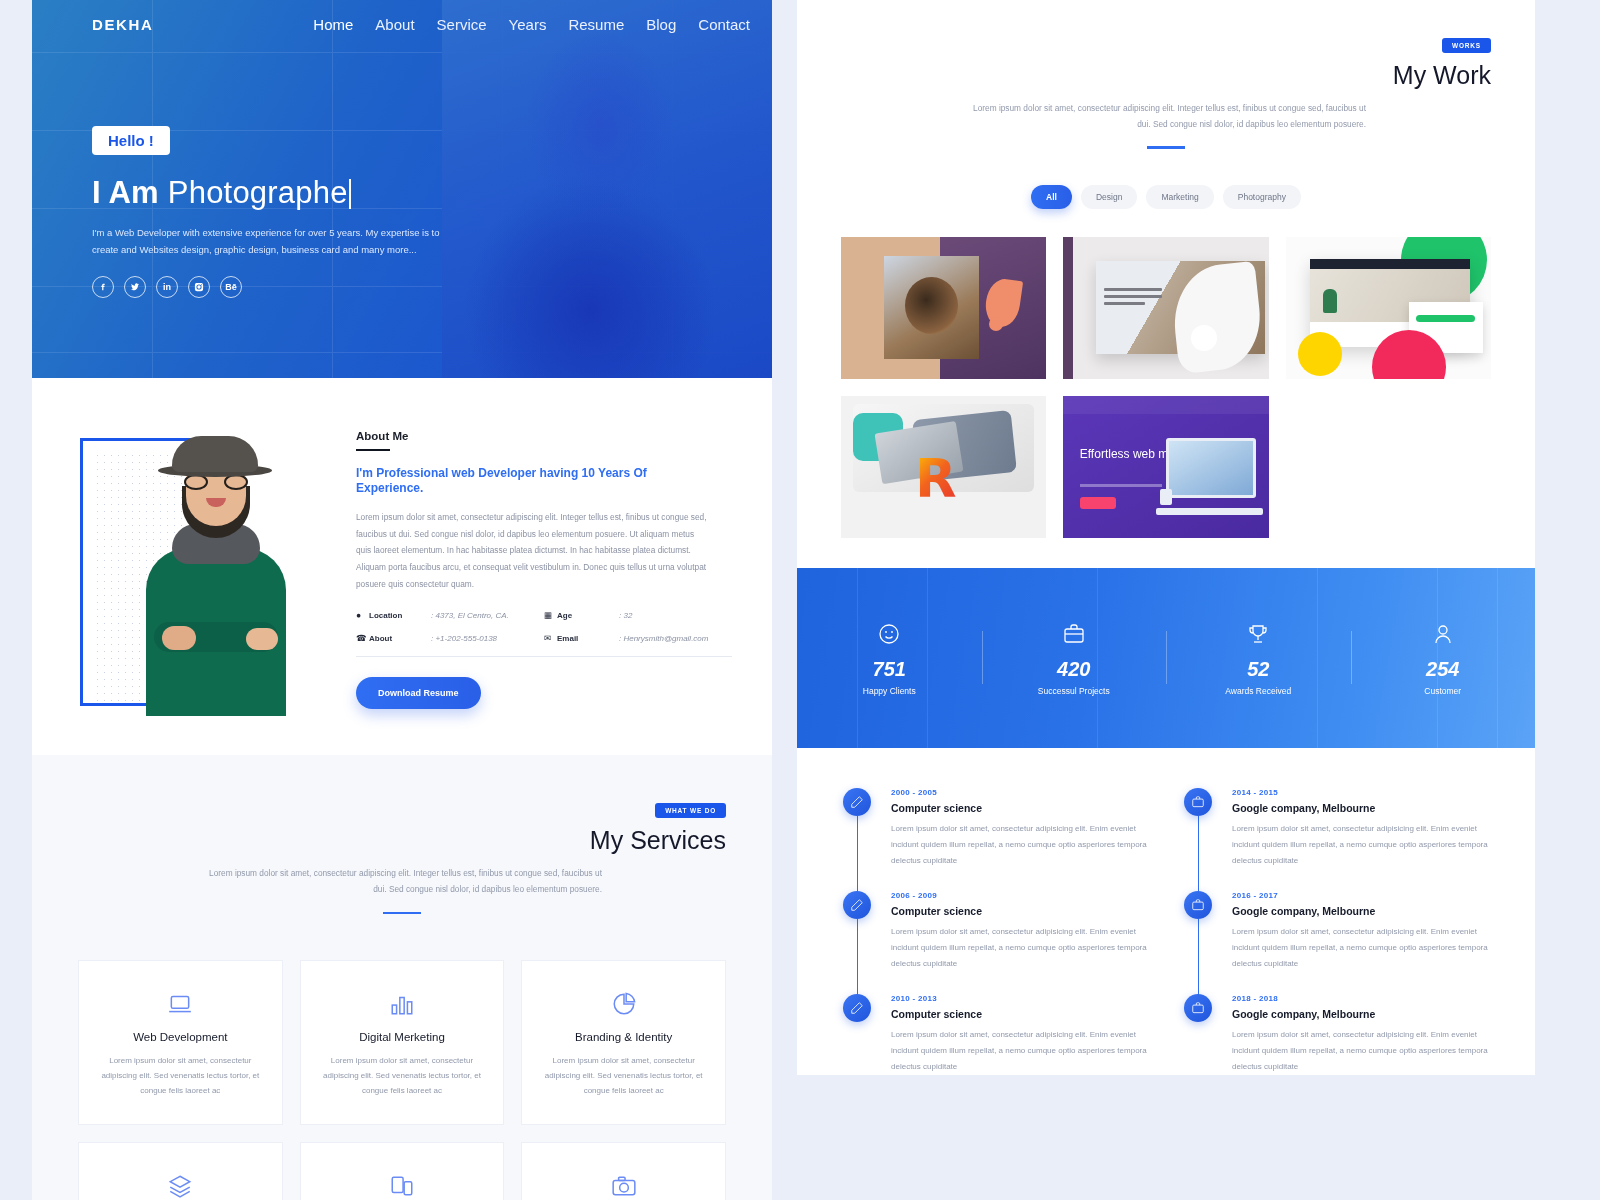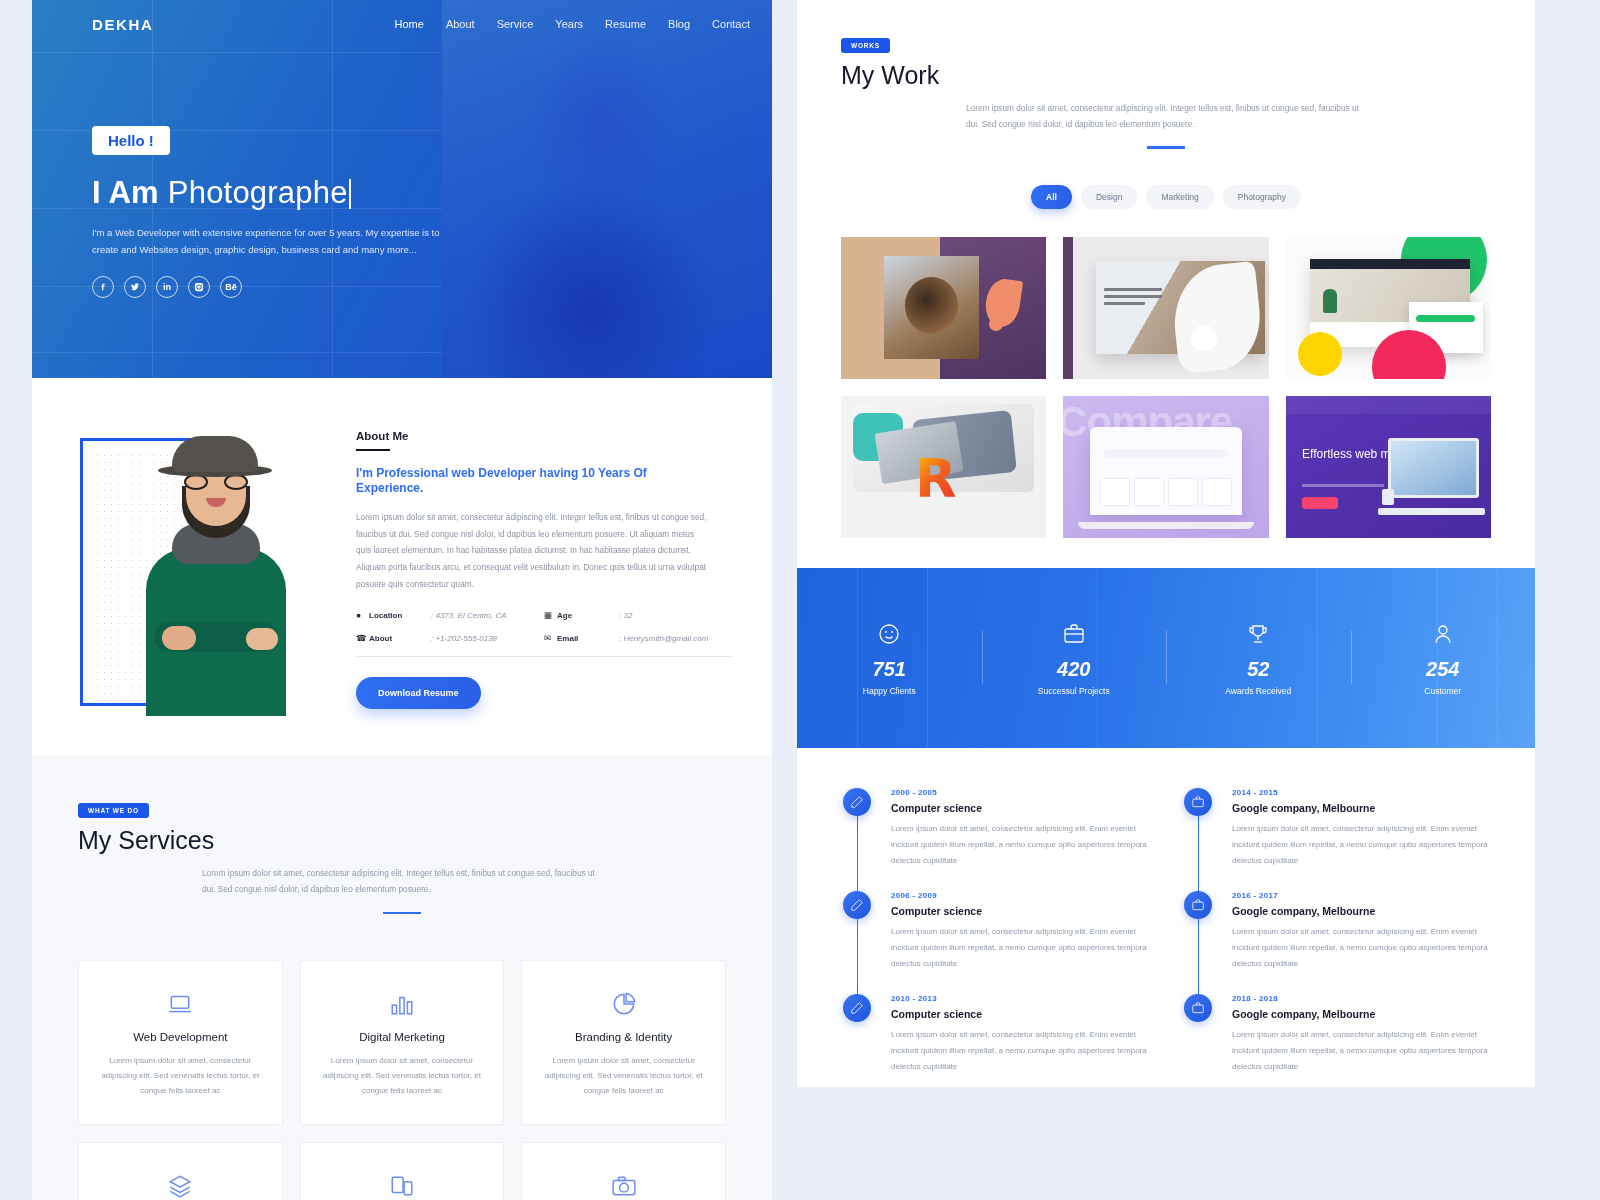--- a/index.html
+++ b/index.html
@@ -36,21 +36,21 @@
     position: absolute; top: 0; bottom: 0; width: 1px; background: #cfe0ff;
   }
   .hero-inner { position: relative; z-index: 3; }
 
   .nav {
     display: flex; align-items: center; height: 48px;
     padding: 0 22px 0 60px;
   }
   .brand { color: #fff; font-weight: 700; font-size: 15px; letter-spacing: 1.6px; }
   .nav-links { margin-left: auto; display: flex; gap: 22px; }
-  .nav-links a { color: #eaf1ff; font-size: 11px; text-decoration: none; }
+  .nav-links a { color: #eaf1ff; font-size: 15px; text-decoration: none; }
   .nav-links a.active { color: #fff; }
 
   .hero-body { padding: 78px 0 0 60px; }
   .hello-badge {
     display: inline-block; background: #fff; color: #1a56ea;
     font-size: 15px; font-weight: 700; padding: 6px 16px; border-radius: 4px;
   }
   .hero-title {
     margin-top: 20px; color: #fff; font-size: 31px; font-weight: 400;
     letter-spacing: .2px; display: flex; align-items: flex-start;
@@ -155,21 +155,21 @@
   .btn-primary {
     margin-top: 20px; display: inline-block;
     background: linear-gradient(90deg, #2f6ef3, #2a5fe8);
     color: #fff; font-size: 9px; font-weight: 700;
     padding: 11px 22px; border-radius: 22px; border: 0; cursor: pointer;
     box-shadow: 0 6px 14px rgba(42,95,232,.28);
   }
 
   
   .services { background: #f7f8fb; padding: 44px 46px 0; }
-  .sec-head { text-align: left; }
+  .sec-head { text-align: right; }
   .pill-tag {
     display: inline-block; background: #1a56ea; color: #fff;
     font-size: 6.5px; font-weight: 700; letter-spacing: .8px;
     padding: 4px 10px; border-radius: 3px;
   }
   .sec-title { margin-top: 8px; font-size: 25px; font-weight: 400; color: #14182a; }
   .sec-sub {
     margin: 10px auto 0; max-width: 400px; font-size: 8.3px;
     line-height: 1.95; color: #9199ab;
   }
@@ -307,21 +307,21 @@
   }
   .stat-ic { height: 30px; display:flex; align-items:center; justify-content:center; }
   .stat-ic svg { width:24px; height:24px; fill:none; stroke:#fff; stroke-width:1.3; }
   .stat-num { margin-top:9px; font-size:20px; font-weight:700; font-style: italic; }
   .stat-lbl { margin-top:5px; font-size:8.5px; }
 
   
   .resume { background:#fff; padding: 40px 46px 0; display:grid; grid-template-columns:1fr 1fr; gap:0 36px; }
   .tl-col { position: relative; }
   .tl-item { position: relative; padding-left: 48px; padding-bottom: 22px; }
-  .tl-item:last-child { padding-bottom: 12px; }
+  .tl-item:last-child { padding-bottom: 0; }
   .tl-dot {
     position:absolute; left:0; top:0; width:28px; height:28px; border-radius:50%;
     background: linear-gradient(140deg,#3a74f2,#1f55dd);
     display:flex; align-items:center; justify-content:center;
     box-shadow: 0 3px 8px rgba(31,85,221,.3);
   }
   .tl-dot svg { width:14px; height:14px; fill:none; stroke:#fff; stroke-width:1.4; }
   .tl-line { position:absolute; left:13.5px; top:28px; bottom:-6px; width:1.6px; background:#2f6ef3; }
   .tl-item:last-child .tl-line { display:none; }
   .tl-date { font-size:8px; font-weight:700; color:#2f6ef3; letter-spacing:.3px; }
@@ -572,32 +572,20 @@
           <div class="yellow"></div>
             <div class="pink"></div>
         </div>
         <div class="thumb t4">
           <div class="bed"></div>
             <div class="teal"></div>
             <div class="jeans"></div>
             <div class="lap"></div>
           <div class="rlogo">R</div>
         </div>
-        <div class="thumb t5">
-          <div class="word">Compare</div>
-          <div class="lap"></div>
-            <div class="pillbar"></div>
-          <div class="cards">
-              <i></i>
-              <i></i>
-              <i></i>
-              <i></i>
-            </div>
-          <div class="base"></div>
-        </div>
         <div class="thumb t6">
           <div class="top"></div>
           <div class="h">Effortless web meetings.</div>
           <div class="p"></div>
             <div class="btn"></div>
             <div class="mon"></div>
             <div class="cup"></div>
             <div class="desk"></div>
         </div>
       </div>

